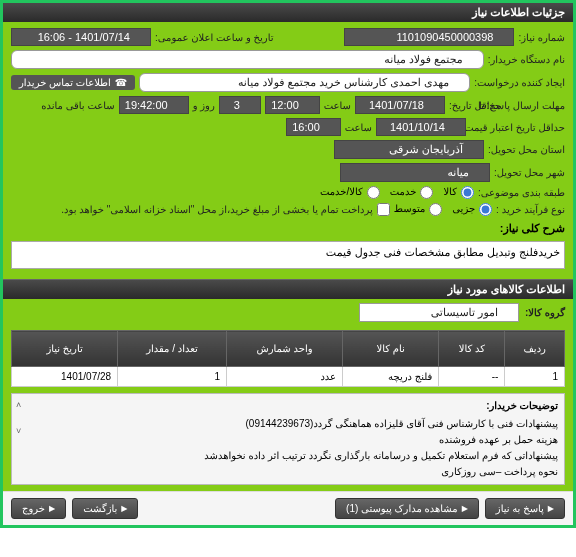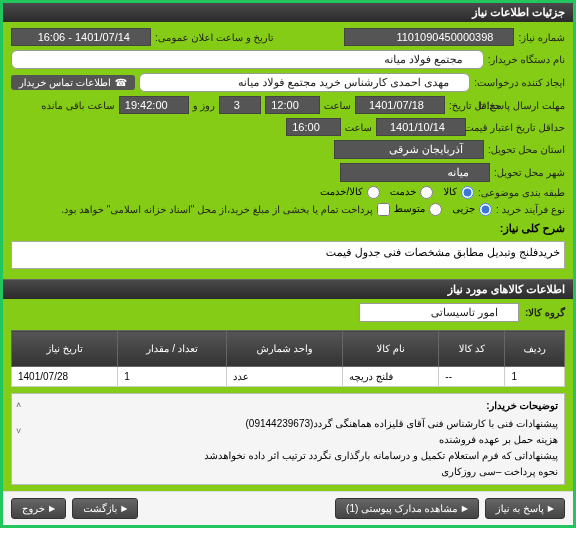--- a/index.html
+++ b/index.html
@@ -107,21 +107,21 @@
   background: linear-gradient(#555, #333);
   color: #fff;
   padding: 12px 6px;
   border: 1px solid #666;
   font-weight: normal;
 }
 table.grid td {
   background: #fff;
   padding: 4px 6px;
   border: 1px solid #ccc;
-  text-align: left;
+  text-align: right;
 }
 .notes-box {
   border: 1px solid #bbb;
   background: #f5f5f5;
   margin: 6px 8px;
   padding: 4px 6px;
   font-size: 10px;
   line-height: 1.6;
   position: relative;
 }

